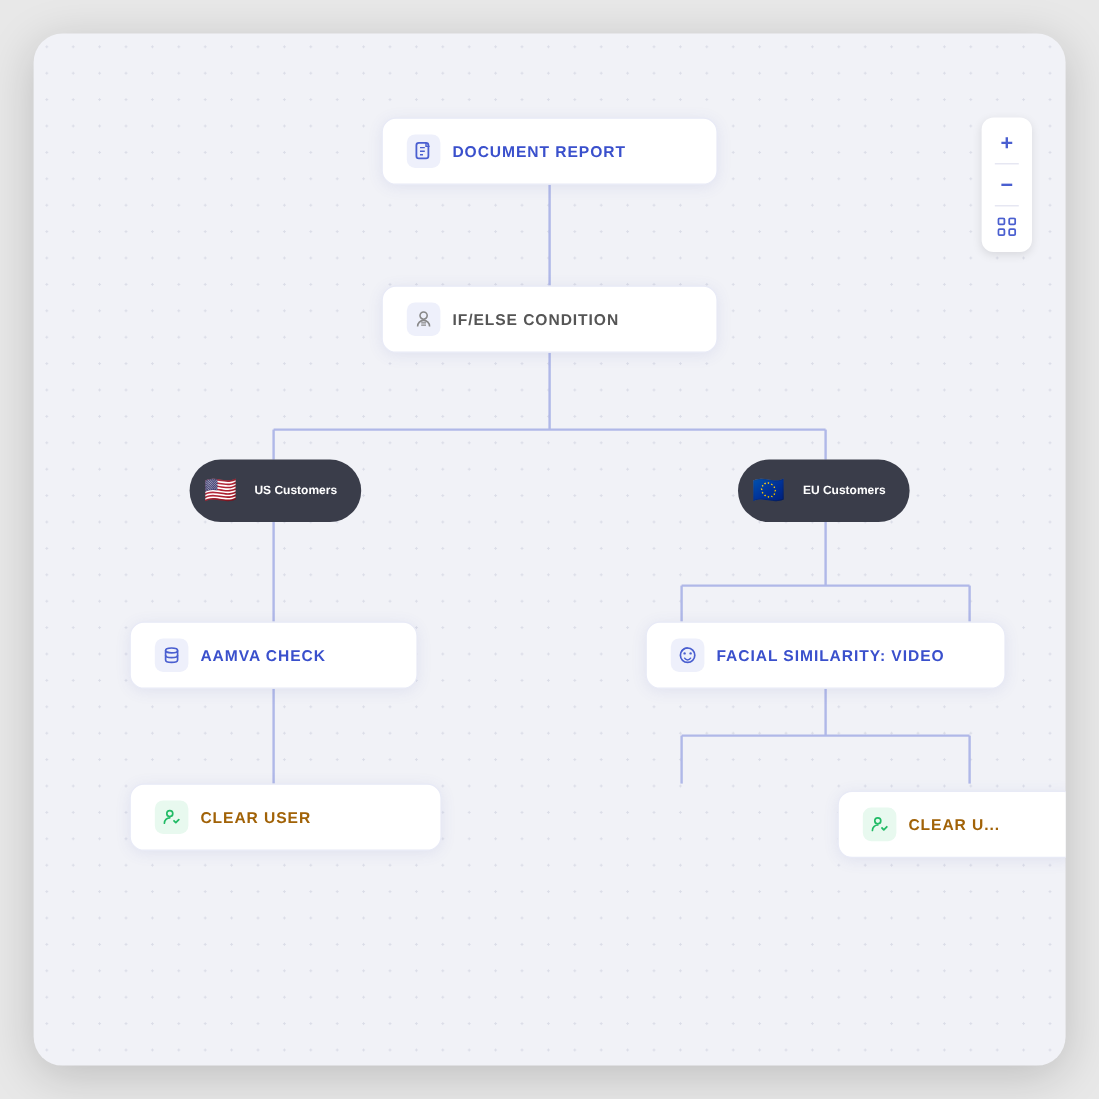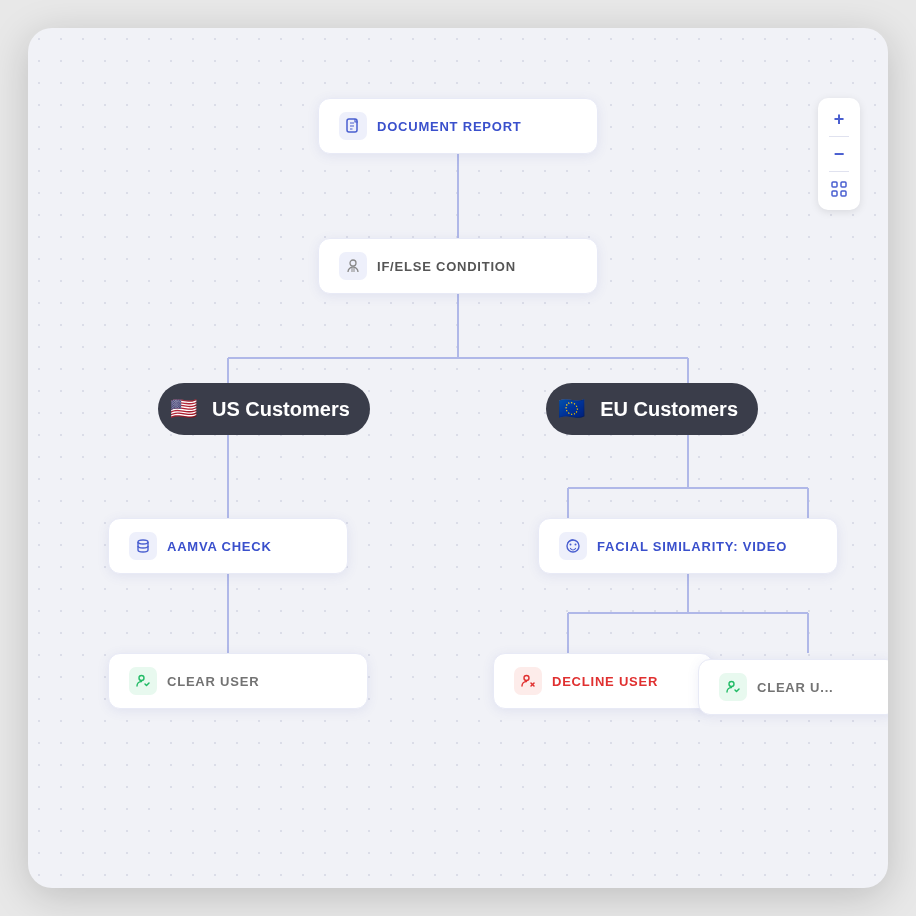--- a/index.html
+++ b/index.html
@@ -145,21 +145,21 @@
       display: flex;
       align-items: center;
       gap: 10px;
       padding: 6px 20px 6px 8px;
       height: 52px;
       cursor: pointer;
       white-space: nowrap;
     }
 
     .pill-label {
-      font-size: 20px;
+      font-size: 10px;
       font-weight: 600;
       color: #fff;
       text-align: right;
     }
 
     .pill-flag {
       width: 36px;
       height: 36px;
       border-radius: 50%;
       overflow: hidden;
@@ -195,21 +195,21 @@
     }
 
     
     .node-clear-left {
       left: 80px;
       top: 625px;
       width: 260px;
     }
 
     .node-clear-label-green {
-      color: #737373;
+      color: #a16207;
     }
 
     .node-icon-green {
       background: #e8f9ef;
     }
 
     
     .node-decline {
       right: 175px;
       top: 625px;
@@ -349,31 +349,20 @@
     <div class="node-icon node-icon-green">
       <svg viewBox="0 0 16 16" fill="none">
         <circle cx="6.5" cy="5" r="2.5" stroke="#22bb66" stroke-width="1.4"></circle>
         <path d="M2 13c0-2.5 2-4.5 4.5-4.5" stroke="#22bb66" stroke-width="1.4" stroke-linecap="round"></path>
         <path d="M10 11l1.5 1.5L14 10" stroke="#22bb66" stroke-width="1.5" stroke-linecap="round" stroke-linejoin="round"></path>
       </svg>
     </div>
     <span class="node-label node-clear-label-green">CLEAR USER</span>
   </div>
 
-  <div class="node node-decline">
-    <div class="node-icon node-icon-red">
-      <svg viewBox="0 0 16 16" fill="none">
-        <circle cx="6.5" cy="5" r="2.5" stroke="#e03030" stroke-width="1.4"></circle>
-        <path d="M2 13c0-2.5 2-4.5 4.5-4.5" stroke="#e03030" stroke-width="1.4" stroke-linecap="round"></path>
-        <line x1="11" y1="10" x2="14" y2="13" stroke="#e03030" stroke-width="1.5" stroke-linecap="round"></line>
-        <line x1="14" y1="10" x2="11" y2="13" stroke="#e03030" stroke-width="1.5" stroke-linecap="round"></line>
-      </svg>
-    </div>
-    <span class="node-label node-decline-label">DECLINE USER</span>
-  </div>
 
   <div class="node node-clear-right">
     <div class="node-icon node-icon-green">
       <svg viewBox="0 0 16 16" fill="none">
         <circle cx="6.5" cy="5" r="2.5" stroke="#22bb66" stroke-width="1.4"></circle>
         <path d="M2 13c0-2.5 2-4.5 4.5-4.5" stroke="#22bb66" stroke-width="1.4" stroke-linecap="round"></path>
         <path d="M10 11l1.5 1.5L14 10" stroke="#22bb66" stroke-width="1.5" stroke-linecap="round" stroke-linejoin="round"></path>
       </svg>
     </div>
     <span class="node-label node-clear-label-green">CLEAR U...</span>

